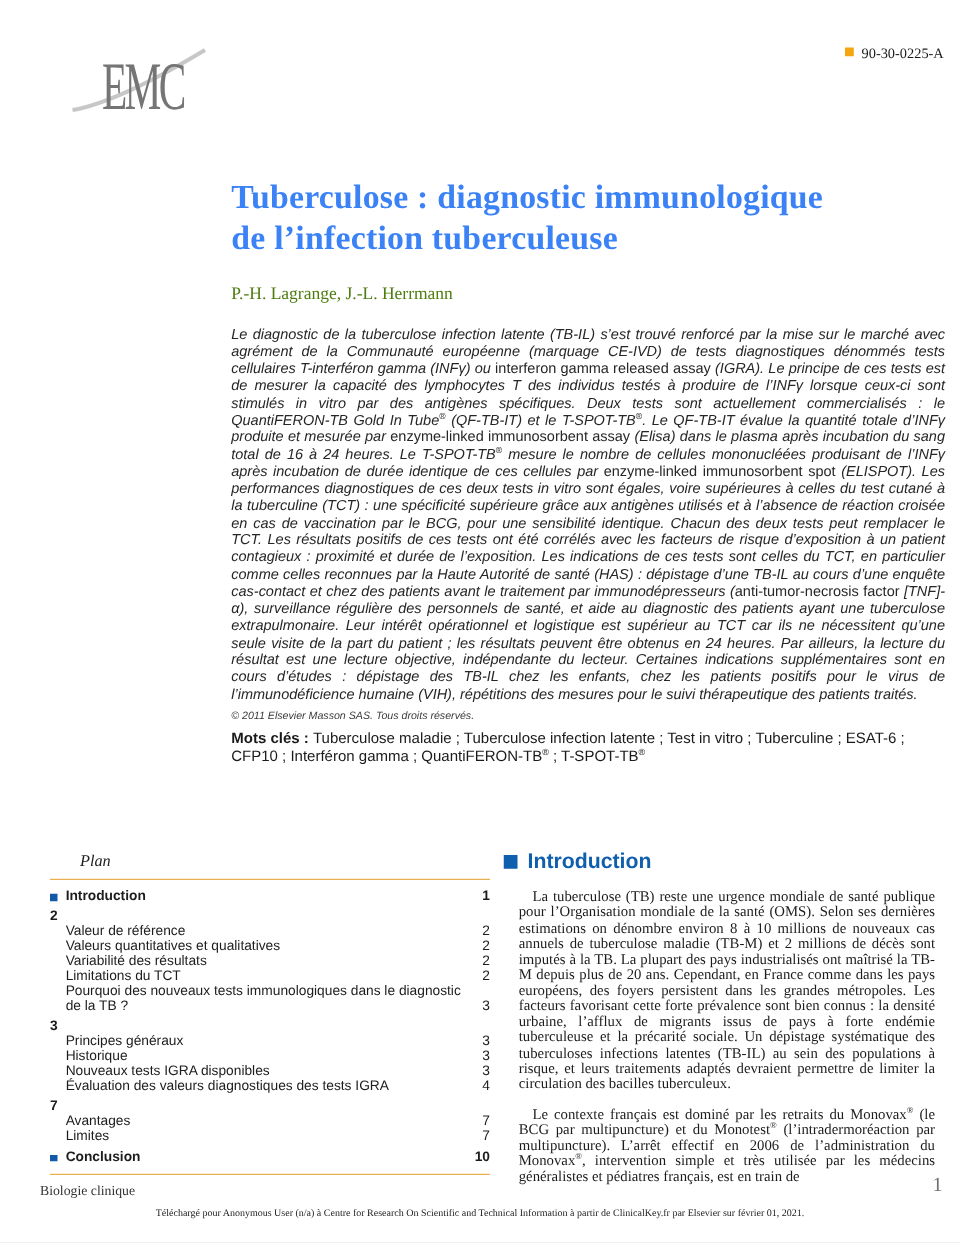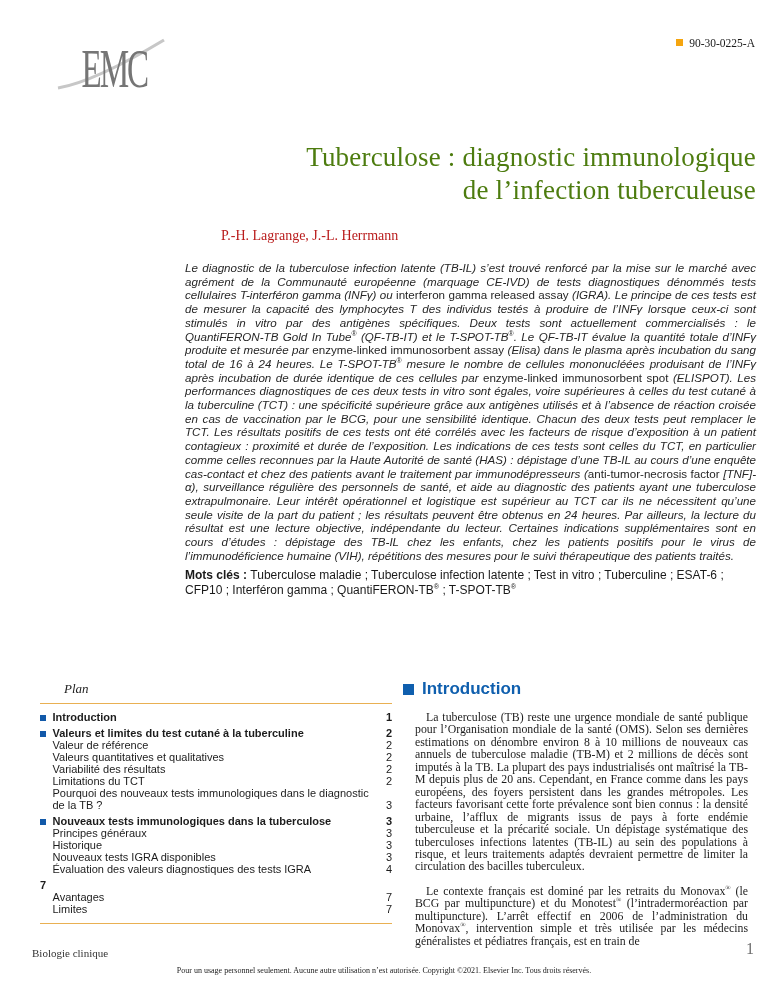--- a/index.html
+++ b/index.html
@@ -8,24 +8,24 @@
     margin:0 auto;overflow:hidden;
     font-family:"Liberation Serif",serif;color:#1c1c1c;
   }
   
   .logo{position:absolute;left:52px;top:22px;width:130px;height:80px;}
   .doc-ref{position:absolute;top:37px;right:13px;font:11.5px "Liberation Serif",serif;color:#1a1a1a;}
   .doc-ref .sq{display:inline-block;width:7px;height:7px;background:#f5a50f;margin-right:6px;position:relative;top:-1px;}
   
   .article-head{position:absolute;left:185px;top:141px;width:571px;}
   .article-title{
-    margin:0;font-family:"Liberation Serif",serif;font-weight:normal;
-    font-size:27px;line-height:33px;color:#4d7c0f;white-space:pre-line;letter-spacing:.2px;text-align:right;
+    margin:0;font-family:"Liberation Serif",serif;font-weight:bold;
+    font-size:27px;line-height:33px;color:#3b82f6;white-space:pre-line;letter-spacing:.2px;
   }
-  .authors{margin-top:21px;font:14px "Liberation Serif",serif;color:#b91c1c;margin-left:36px;}
+  .authors{margin-top:21px;font:14px "Liberation Serif",serif;color:#4d7c0f;}
   .abstract{
     margin:17px 0 0 0;font-family:"Liberation Sans",sans-serif;font-style:italic;
     font-size:11.6px;line-height:13.7px;text-align:justify;color:#262626;
   }
   .seg-roman{font-style:normal;}
   .seg-sup{vertical-align:super;font-size:.6em;font-style:normal;line-height:0;}
   .copyright{margin-top:5px;font-family:"Liberation Sans",sans-serif;font-style:italic;font-size:8.5px;color:#3a3a3a;}
   .keywords{margin:6px 0 0 0;font-family:"Liberation Sans",sans-serif;font-size:12px;line-height:15px;color:#1a1a1a;}
   .keywords .kw-label{font-weight:bold;}
   
@@ -67,39 +67,36 @@
 
   <div class="doc-ref">
     <span class="sq"></span><span>90-30-0225-A</span>
   </div>
 
   <div class="article-head">
     <h1 class="article-title">Tuberculose : diagnostic immunologique
 de l’infection tuberculeuse</h1>
     <div class="authors">P.-H. Lagrange, J.-L. Herrmann</div>
     <p class="abstract"><span>Le diagnostic de la tuberculose infection latente (TB-IL) s’est trouvé renforcé par la mise sur le marché avec agrément de la Communauté européenne (marquage CE-IVD) de tests diagnostiques dénommés tests cellulaires T-interféron gamma (INFγ) ou </span><span class="seg-roman">interferon gamma released assay</span><span> (IGRA). Le principe de ces tests est de mesurer la capacité des lymphocytes T des individus testés à produire de l’INFγ lorsque ceux-ci sont stimulés in vitro par des antigènes spécifiques. Deux tests sont actuellement commercialisés : le QuantiFERON-TB Gold In Tube</span><span class="seg-sup">®</span><span> (QF-TB-IT) et le T-SPOT-TB</span><span class="seg-sup">®</span><span>. Le QF-TB-IT évalue la quantité totale d’INFγ produite et mesurée par </span><span class="seg-roman">enzyme-linked immunosorbent assay</span><span> (Elisa) dans le plasma après incubation du sang total de 16 à 24 heures. Le T-SPOT-TB</span><span class="seg-sup">®</span><span> mesure le nombre de cellules mononucléées produisant de l’INFγ après incubation de durée identique de ces cellules par </span><span class="seg-roman">enzyme-linked immunosorbent spot</span><span> (ELISPOT). Les performances diagnostiques de ces deux tests in vitro sont égales, voire supérieures à celles du test cutané à la tuberculine (TCT) : une spécificité supérieure grâce aux antigènes utilisés et à l’absence de réaction croisée en cas de vaccination par le BCG, pour une sensibilité identique. Chacun des deux tests peut remplacer le TCT. Les résultats positifs de ces tests ont été corrélés avec les facteurs de risque d’exposition à un patient contagieux : proximité et durée de l’exposition. Les indications de ces tests sont celles du TCT, en particulier comme celles reconnues par la Haute Autorité de santé (HAS) : dépistage d’une TB-IL au cours d’une enquête cas-contact et chez des patients avant le traitement par immunodépresseurs (</span><span class="seg-roman">anti-tumor-necrosis factor</span><span> [TNF]-α), surveillance régulière des personnels de santé, et aide au diagnostic des patients ayant une tuberculose extrapulmonaire. Leur intérêt opérationnel et logistique est supérieur au TCT car ils ne nécessitent qu’une seule visite de la part du patient ; les résultats peuvent être obtenus en 24 heures. Par ailleurs, la lecture du résultat est une lecture objective, indépendante du lecteur. Certaines indications supplémentaires sont en cours d’études : dépistage des TB-IL chez les enfants, chez les patients positifs pour le virus de l’immunodéficience humaine (VIH), répétitions des mesures pour le suivi thérapeutique des patients traités.</span></p>
+    <div class="copyright">© 2011 Elsevier Masson SAS. Tous droits réservés.</div>
     <p class="keywords"><span class="kw-label">Mots clés : </span><span><span>Tuberculose maladie ; Tuberculose infection latente ; Test in vitro ; Tuberculine ; ESAT-6 ; CFP10 ; Interféron gamma ; QuantiFERON-TB</span><span class="seg-sup">®</span><span> ; T-SPOT-TB</span><span class="seg-sup">®</span></span></p>
   </div>
 
   <section class="plan">
     <div class="plan-title">Plan</div>
     <hr class="gold-rule top">
     <div class="plan-list">
         <div class="plan-row main">
           <span class="lbl">
             <span class="toc-sq"></span>
             <span>Introduction</span>
           </span>
           <span class="plan-page">1</span>
         </div>
         <div class="plan-row main">
-          <span class="lbl">
-            <span class="toc-sq"></span>
-            <span>Valeurs et limites du test cutané à la tuberculine</span>
-          </span>
           <span class="plan-page">2</span>
         </div>
         <div class="plan-row sub">
           <span class="lbl">
             <span>Valeur de référence</span>
           </span>
           <span class="plan-page">2</span>
         </div>
         <div class="plan-row sub">
           <span class="lbl">
@@ -119,24 +116,20 @@
           </span>
           <span class="plan-page">2</span>
         </div>
         <div class="plan-row sub">
           <span class="lbl">
             <span>Pourquoi des nouveaux tests immunologiques dans le diagnostic de la TB ?</span>
           </span>
           <span class="plan-page">3</span>
         </div>
         <div class="plan-row main">
-          <span class="lbl">
-            <span class="toc-sq"></span>
-            <span>Nouveaux tests immunologiques dans la tuberculose</span>
-          </span>
           <span class="plan-page">3</span>
         </div>
         <div class="plan-row sub">
           <span class="lbl">
             <span>Principes généraux</span>
           </span>
           <span class="plan-page">3</span>
         </div>
         <div class="plan-row sub">
           <span class="lbl">
@@ -164,32 +157,39 @@
             <span>Avantages</span>
           </span>
           <span class="plan-page">7</span>
         </div>
         <div class="plan-row sub">
           <span class="lbl">
             <span>Limites</span>
           </span>
           <span class="plan-page">7</span>
         </div>
+        <div class="plan-row main">
+          <span class="lbl">
+            <span class="toc-sq"></span>
+            <span>Conclusion</span>
+          </span>
+          <span class="plan-page">10</span>
+        </div>
       </div>
     <hr class="gold-rule bottom">
   </section>
 
   <section class="intro">
     <h2 class="section-heading">
       <span class="blue-sq"></span>
       <span>Introduction</span>
     </h2>
     <p class="body-par"><span>La tuberculose (TB) reste une urgence mondiale de santé publique pour l’Organisation mondiale de la santé (OMS). Selon ses dernières estimations on dénombre environ 8 à 10 millions de nouveaux cas annuels de tuberculose maladie (TB-M) et 2 millions de décès sont imputés à la TB. La plupart des pays industrialisés ont maîtrisé la TB-M depuis plus de 20 ans. Cependant, en France comme dans les pays européens, des foyers persistent dans les grandes métropoles. Les facteurs favorisant cette forte prévalence sont bien connus : la densité urbaine, l’afflux de migrants issus de pays à forte endémie tuberculeuse et la précarité sociale. Un dépistage systématique des tuberculoses infections latentes (TB-IL) au sein des populations à risque, et leurs traitements adaptés devraient permettre de limiter la circulation des bacilles tuberculeux.</span></p>
     <p class="body-par"><span>Le contexte français est dominé par les retraits du Monovax</span><span class="seg-sup">®</span><span> (le BCG par multipuncture) et du Monotest</span><span class="seg-sup">®</span><span> (l’intradermoréaction par multipuncture). L’arrêt effectif en 2006 de l’administration du Monovax</span><span class="seg-sup">®</span><span>, intervention simple et très utilisée par les médecins généralistes et pédiatres français, est en train de</span></p>
   </section>
 
   <div class="journal-name">Biologie clinique</div>
   <div class="page-num">1</div>
   <div class="download-note">
-    <div>Pour un usage personnel seulement. Aucune autre utilisation n’est autorisée. Copyright ©2021. Elsevier Inc. Tous droits réservés.</div>
+    <div>Téléchargé pour Anonymous User (n/a) à Centre for Research On Scientific and Technical Information à partir de ClinicalKey.fr par Elsevier sur février 01, 2021.</div>
   </div>
 
 </div>
 
 </body></html>

